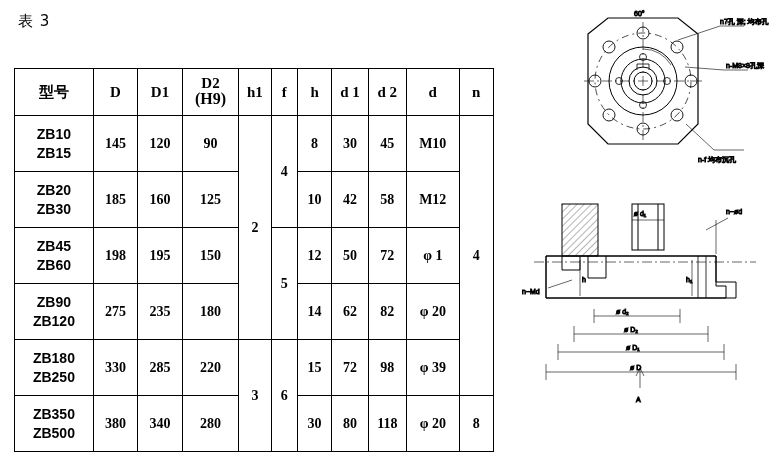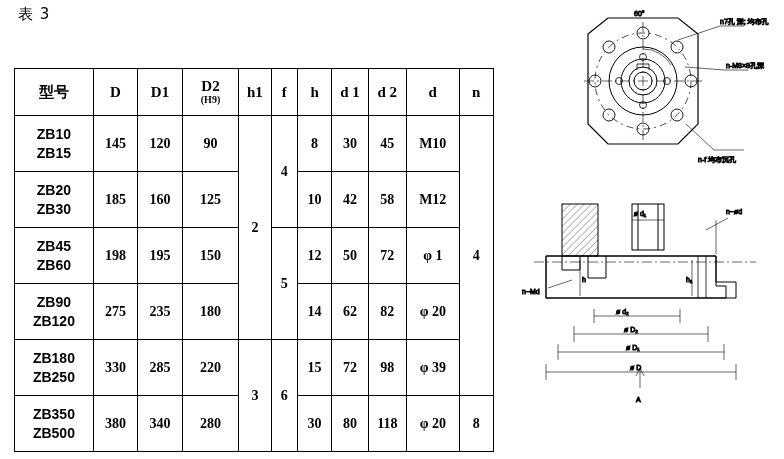--- a/index.html
+++ b/index.html
@@ -6,21 +6,21 @@
   body{
     width:784px;height:459px;
     background:#ffffff;
     font-family:"Liberation Serif", serif;
     color:#000;
     position:relative;
     overflow:hidden;
   }
   .title{
     position:absolute;
-    left:18px; top:5px;
+    left:18px; top:12px;
     font-family:"DejaVu Sans", sans-serif;
     font-size:15px;
     letter-spacing:1px;
     text-align:center;
   }
   
   .table-wrap{
     position:absolute;
     left:14px; top:68px;
     width:403px;
@@ -42,21 +42,21 @@
   table.spec thead td{
     font-size:15px;
     height:46px;
     font-weight:bold;
   }
   td.hdr-model{
     font-family:"DejaVu Sans", sans-serif;
     font-size:13px;
   }
   .d2head{line-height:1.05;}
-  .d2head .sub{font-size:10px;display:block;}
+  .d2head .sub{font-size:16px;display:block;}
   td.model{
     font-family:Liberation Sans, sans-serif;
     font-size:13px;
     line-height:1.35;
     font-weight:bold;
   }
   td.model span{display:block;}
   .r-tall{height:56px;}
   
   .draw{

